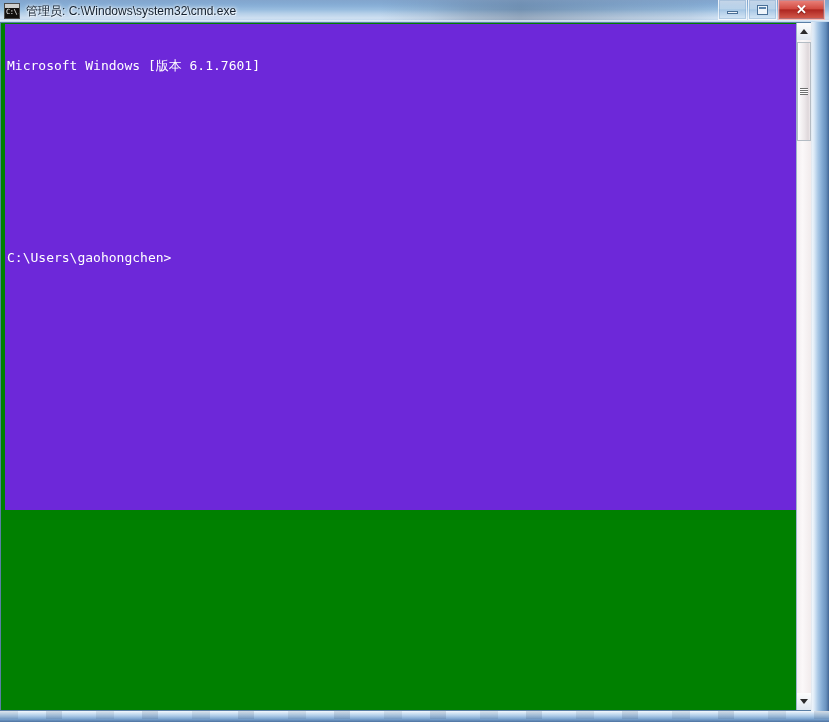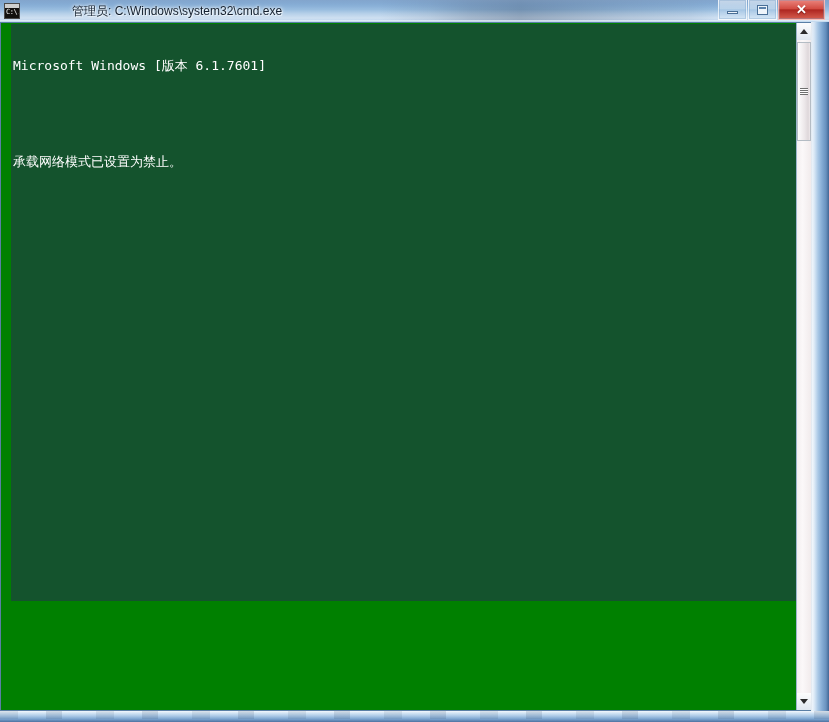--- a/index.html
+++ b/index.html
@@ -111,21 +111,20 @@
     left: 26px; top: 2px;
     height: 18px;
     line-height: 18px;
     font-size: 12px;
     color: #14202e;
     white-space: nowrap;
     text-shadow:
       0 0 3px rgba(255,255,255,0.95),
       0 0 5px rgba(255,255,255,0.85),
       1px 1px 0 rgba(255,255,255,0.55);
-    margin-left: 46px;
   }
 
   
   #caption-buttons {
     position: absolute;
     right: 4px; top: 0px;
     height: 21px;
     display: flex;
     align-items: flex-start;
   }
@@ -195,25 +194,25 @@
     top: 22px;
     width: 812px;
     height: 689px;
     box-sizing: border-box;
     border: 1px solid #5a7fa5;
     background: #008000;
     overflow: hidden;
   }
   #console {
     position: absolute;
-    left: 10px;
+    left: 4px;
     top: 1px;
     width: 794px;
-    height: 577px;
-    background: #14532d;
+    height: 486px;
+    background: #6d28d9;
     color: #ffffff;
     font-family: "DejaVu Sans Mono", "Liberation Mono", monospace;
     font-size: 13px;
     line-height: 16px;
     white-space: pre;
     padding: 2px 0 0 2px;
     box-sizing: border-box;
     letter-spacing: 0px;
     overflow: hidden;
   }
@@ -352,23 +351,23 @@
       <div class="cap-btn close">
         <div class="cap-glyph-close">✕</div>
       </div>
     </div>
   </div>
 
   <div id="console-wrap">
     <div id="console">
       <div class="line">Microsoft Windows [版本 6.1.7601]</div>
       <div class="line"></div>
-      <div class="line">承载网络模式已设置为禁止。</div>
       <div class="line"></div>
       <div class="line"></div>
+      <div class="line">C:\Users\gaohongchen&gt;</div>
     </div>
   </div>
 
   <div id="vscroll">
     <div class="sb-arrow up">
       <div class="tri"></div>
     </div>
     <div id="sb-thumb">
       <div class="grip"></div>
     </div>

